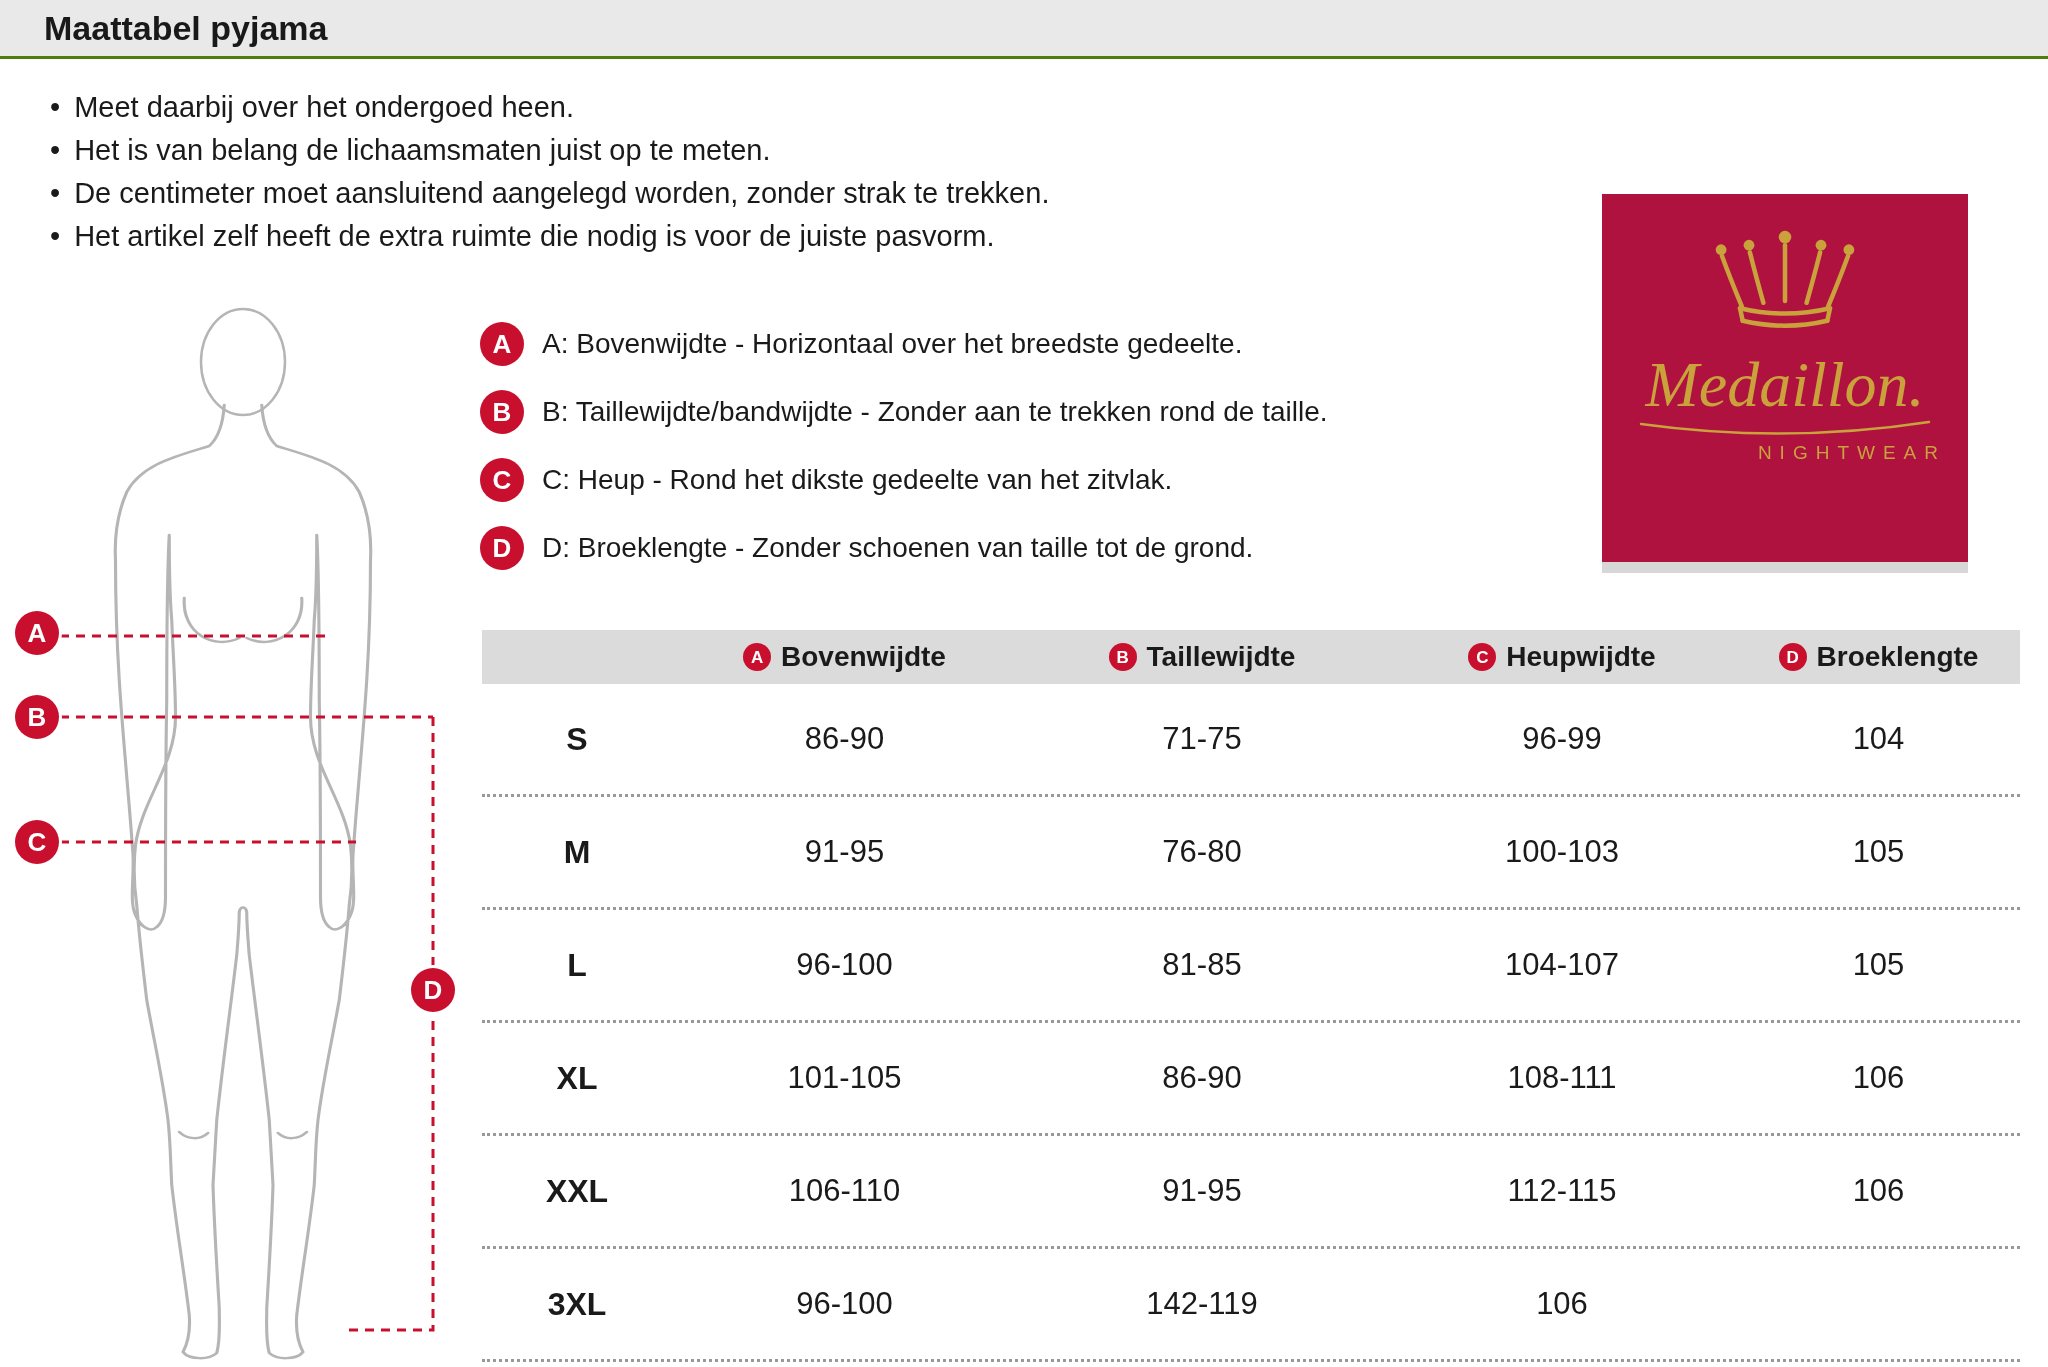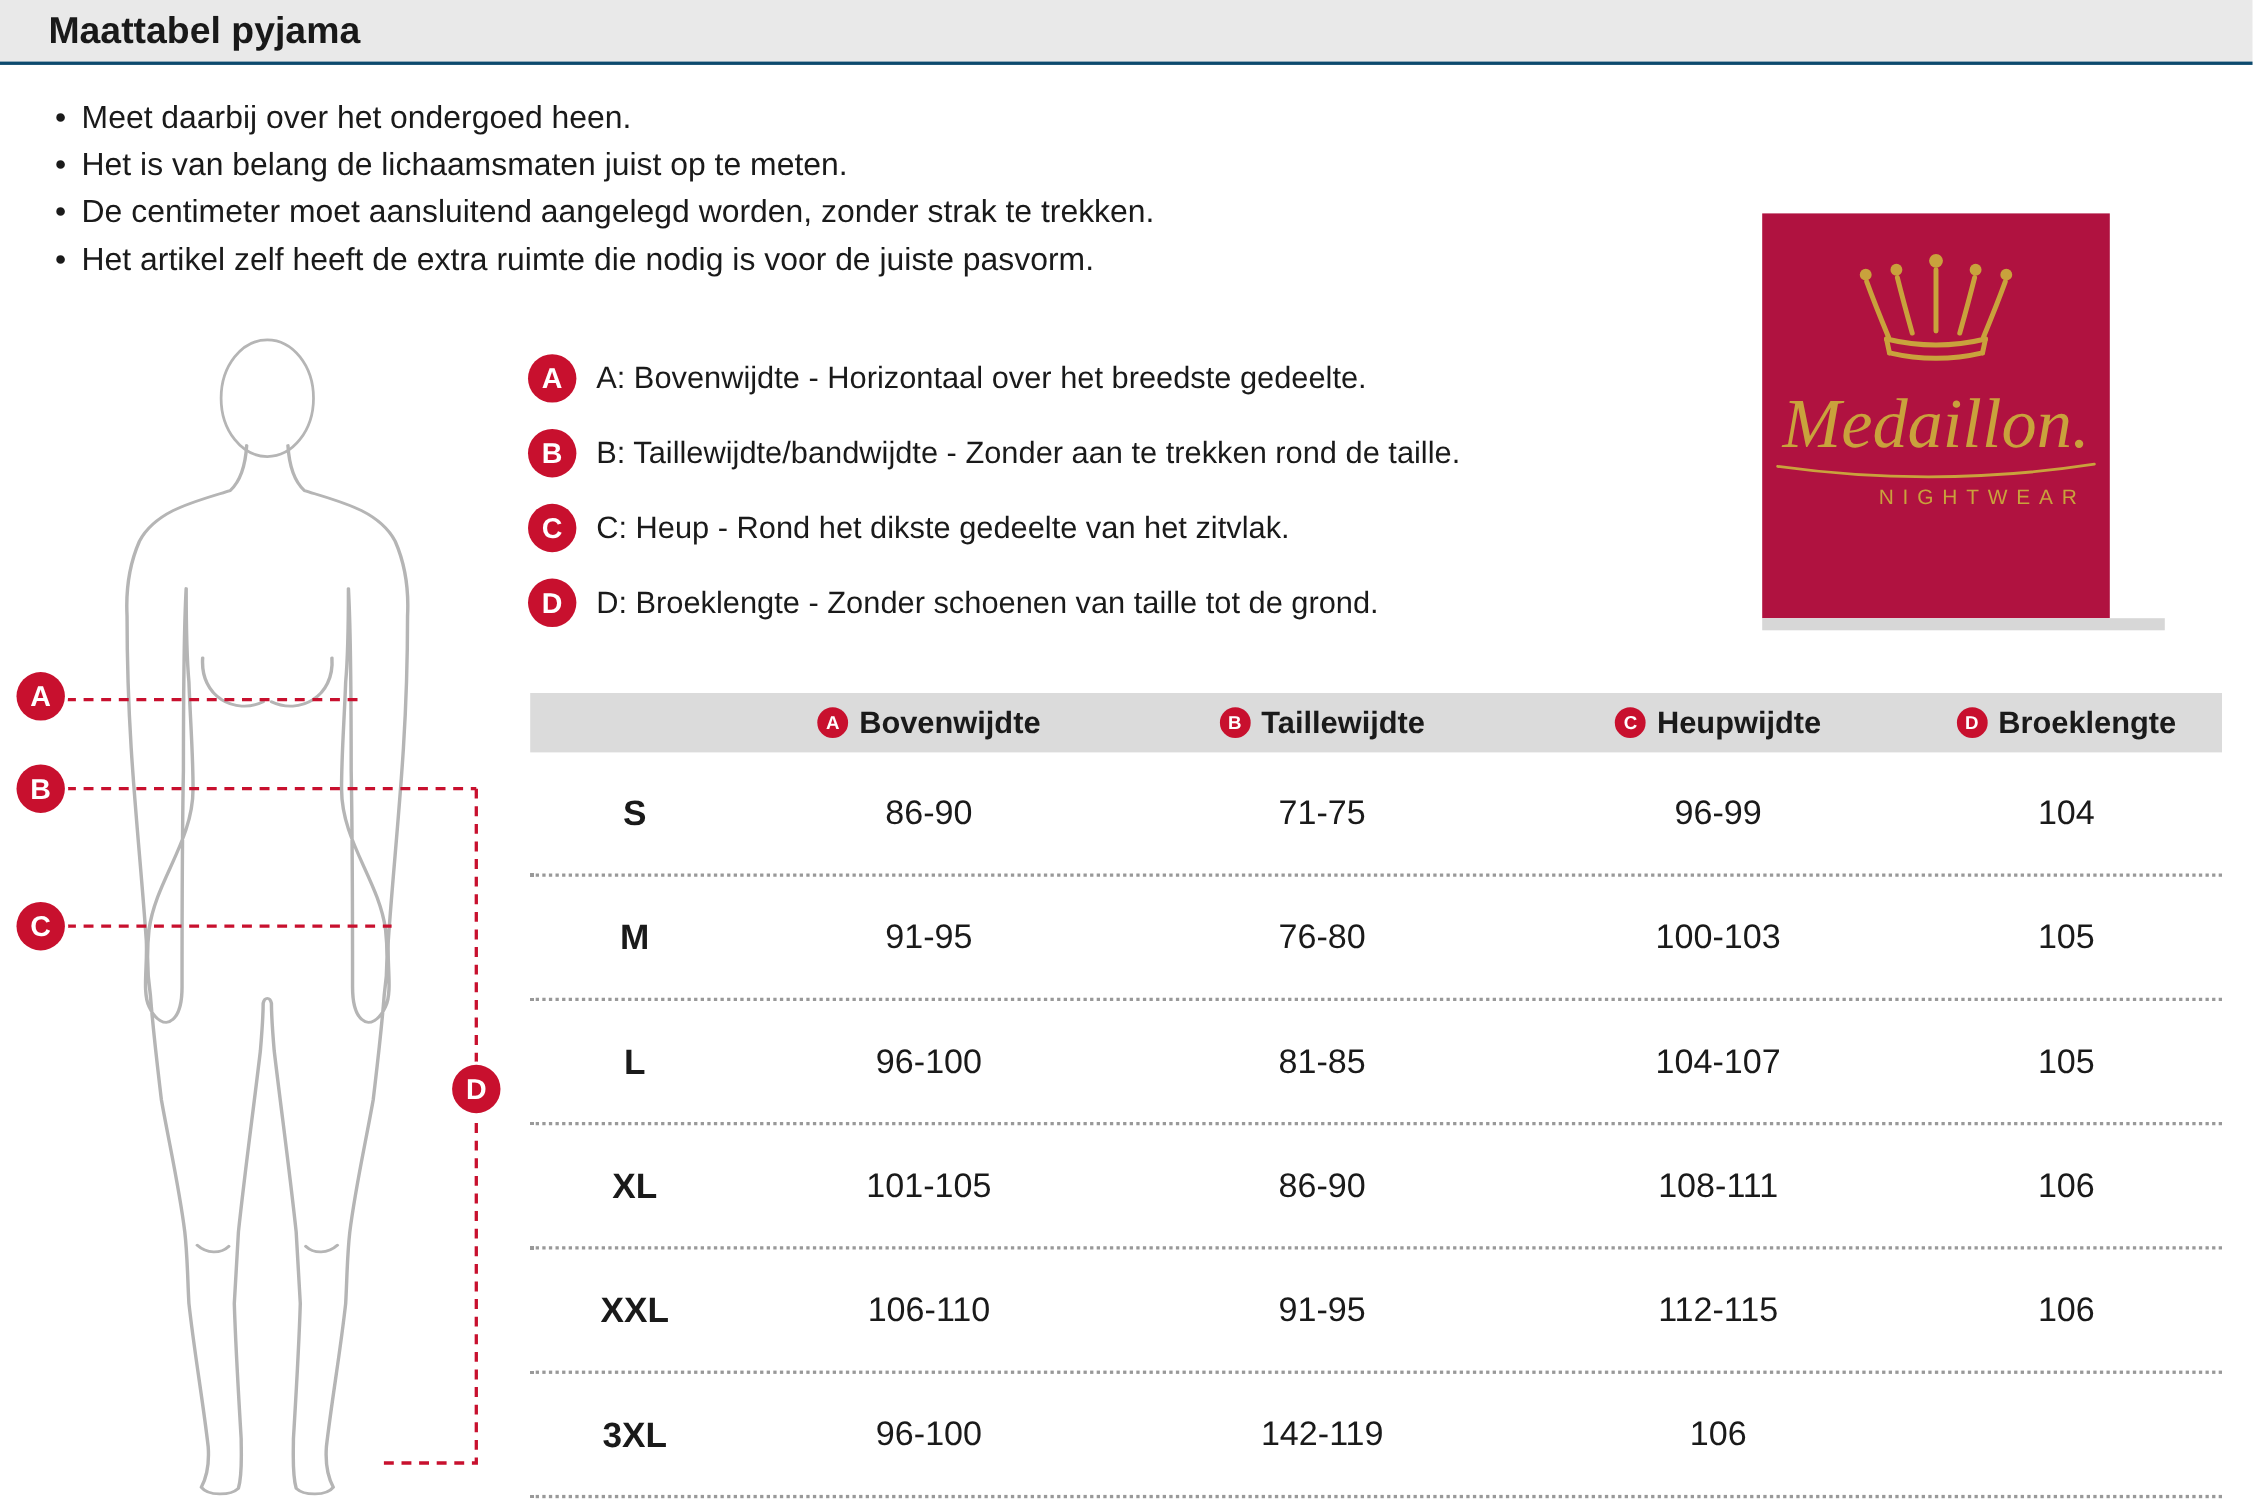--- a/index.html
+++ b/index.html
@@ -1,21 +1,21 @@
 <!DOCTYPE html>
 <html><head>
 <meta charset="utf-8">
 <style>
   html,body{margin:0;padding:0;background:#ffffff;}
   .canvas{position:relative;width:2048px;height:1367px;background:#ffffff;
           font-family:"Liberation Sans",sans-serif;color:#1a1a1a;overflow:hidden;}
 
   
   .topbar{position:absolute;left:0;top:0;width:100%;height:56px;background:#e9e9e9;
-          border-bottom:3px solid #0c4a6e;display:flex;align-items:center;}
+          border-bottom:3px solid #4d7c0f;display:flex;align-items:center;}
   .topbar h1{margin:0 0 0 44px;font-size:34px;font-weight:600;color:#191919;}
 
   
   .instructions{position:absolute;left:50px;top:86px;margin:0;padding:0;list-style:none;}
   .instructions li{font-size:29px;line-height:43px;white-space:nowrap;}
   .instructions li::before{content:"•";margin-right:14px;}
 
   
   .badge{width:44px;height:44px;border-radius:50%;background:#c8102e;color:#fff;
          font-size:26px;font-weight:700;display:flex;align-items:center;justify-content:center;
@@ -25,21 +25,21 @@
 
   
   .legend{position:absolute;left:480px;top:322px;display:flex;flex-direction:column;gap:24px;}
   .legend-item{display:flex;align-items:center;gap:18px;}
   .legend-text{font-size:28px;white-space:nowrap;}
 
   
   .figure-svg{position:absolute;left:0;top:0;}
 
   
-  .logo{position:absolute;left:1602px;top:194px;width:316px;height:368px;background:#b01240;
+  .logo{position:absolute;left:1602px;top:194px;width:366px;height:368px;background:#b01240;
         display:flex;flex-direction:column;align-items:center;padding-top:26px;box-sizing:border-box;}
   .logo-shadow{position:absolute;left:1602px;top:562px;width:366px;height:11px;background:#d7d7d7;}
   .brand{font-family:"Liberation Serif","DejaVu Serif",serif;font-style:italic;font-size:64px;
          color:#c9a23c;margin-top:14px;line-height:1.05;}
   .tagline{font-size:19px;letter-spacing:8px;color:#c9a23c;align-self:flex-end;margin-right:22px;margin-top:4px;}
 
   
   .size-table{position:absolute;left:482px;top:630px;width:1538px;}
   .thead,.trow{display:grid;grid-template-columns:190px 345px 370px 350px 1fr;align-items:center;}
   .thead{height:54px;background:#dbdbdb;}

